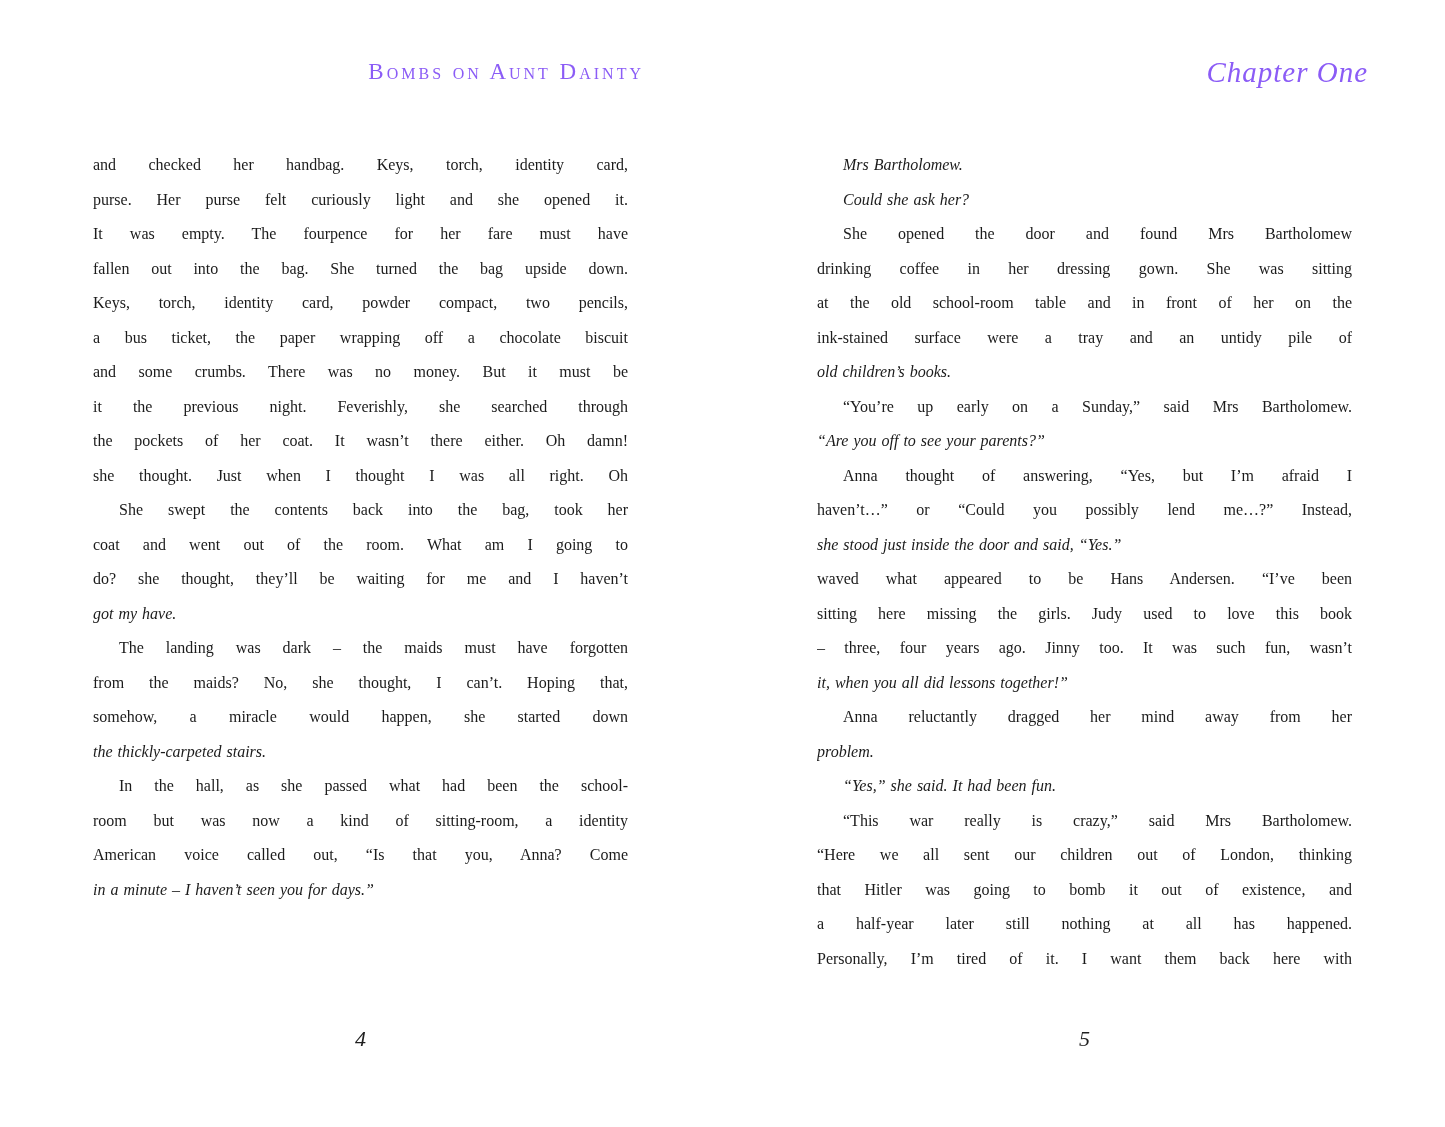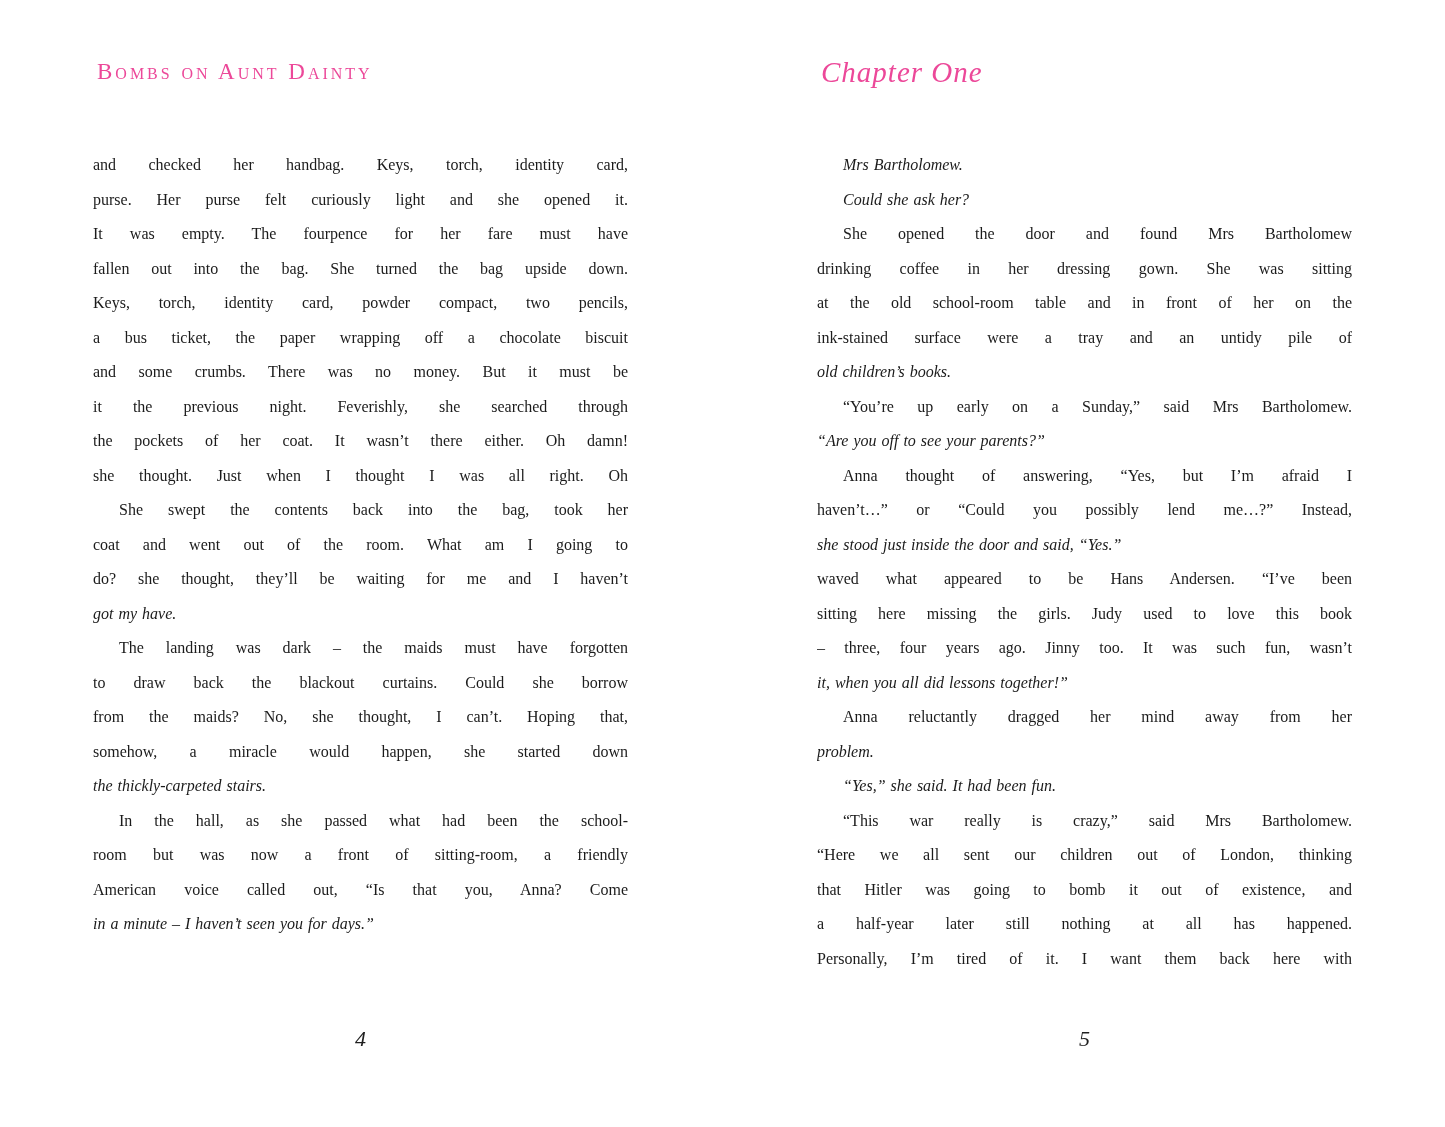--- a/index.html
+++ b/index.html
@@ -21,26 +21,26 @@
     top: 0;
     width: 535px;
     height: 1127px;
   }
   .page-left  { left: 93px; }
   .page-right { left: 817px; }
 
   .running-head {
     position: absolute;
     top: 57px;
-    left: 4px;
+    left: 16px;
     width: 100%;
-    text-align: left;
+    text-align: right;
     font-size: 23px;
     line-height: 30px;
-    color: #ec4899;
+    color: #8b5cf6;
   }
   .running-head.smallcaps {
     font-variant: small-caps;
     letter-spacing: 3px;
   }
   .running-head.chapter {
     font-style: italic;
     letter-spacing: 1px;
     font-size: 29px;
   }
@@ -95,26 +95,25 @@
         <div class="line">a bus ticket, the paper wrapping off a chocolate biscuit</div>
         <div class="line">and some crumbs. There was no money. But it must be</div>
         <div class="line">it the previous night. Feverishly, she searched through</div>
         <div class="line">the pockets of her coat. It wasn’t there either. Oh damn!</div>
         <div class="line">she thought. Just when I thought I was all right. Oh</div>
         <div class="line indent">She swept the contents back into the bag, took her</div>
         <div class="line">coat and went out of the room. What am I going to</div>
         <div class="line">do? she thought, they’ll be waiting for me and I haven’t</div>
         <div class="line last">got my have.</div>
         <div class="line indent">The landing was dark – the maids must have forgotten</div>
-        <div class="line">to draw back the blackout curtains. Could she borrow</div>
         <div class="line">from the maids? No, she thought, I can’t. Hoping that,</div>
         <div class="line">somehow, a miracle would happen, she started down</div>
         <div class="line last">the thickly-carpeted stairs.</div>
         <div class="line indent">In the hall, as she passed what had been the school-</div>
-        <div class="line">room but was now a front of sitting-room, a friendly</div>
+        <div class="line">room but was now a kind of sitting-room, a identity</div>
         <div class="line">American voice called out, “Is that you, Anna? Come</div>
         <div class="line last">in a minute – I haven’t seen you for days.”</div>
       </div>
     <div class="page-number">4</div>
   </section>
 
   <section class="page page-right">
     <header class="running-head chapter">Chapter One</header>
     <div class="body">
         <div class="line indent last">Mrs Bartholomew.</div>

